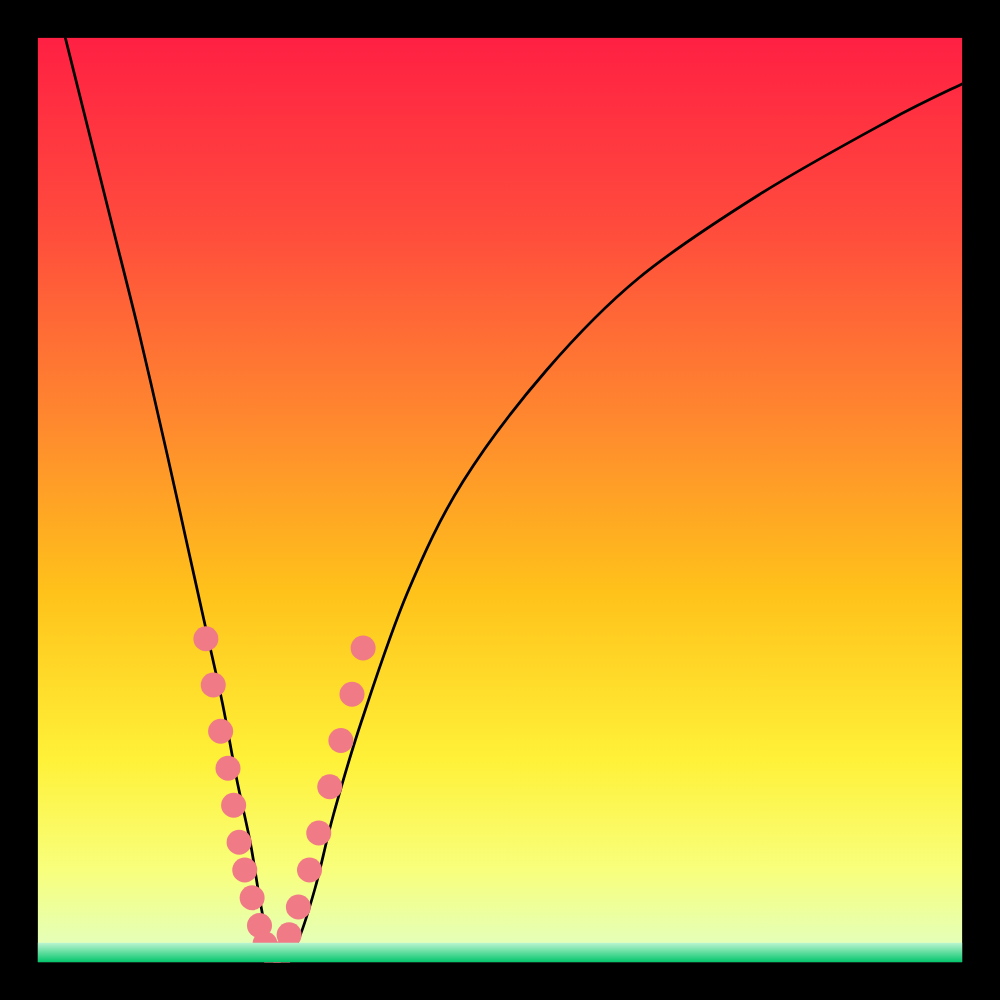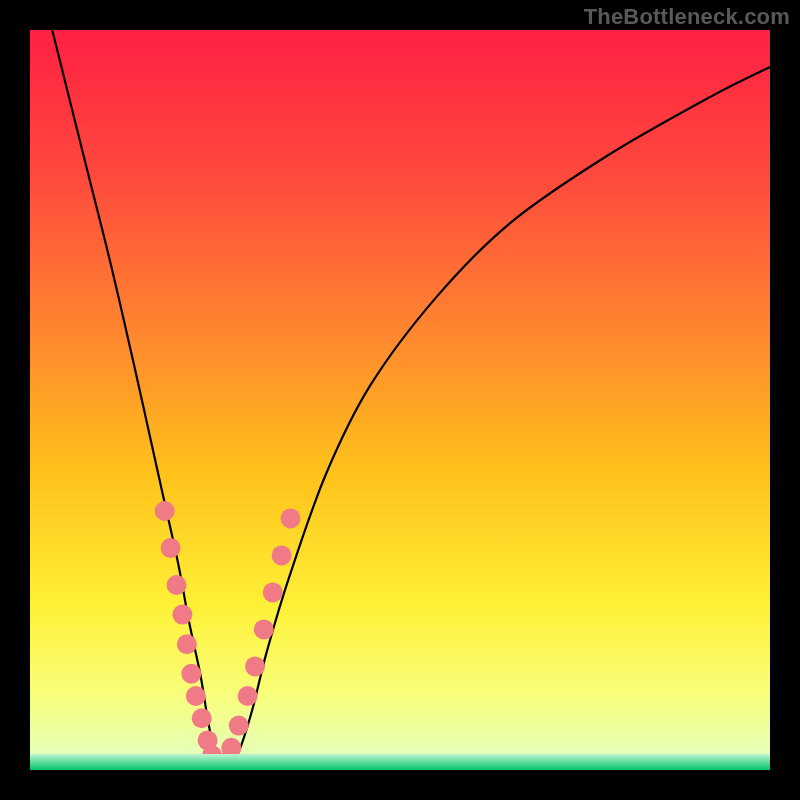--- a/index.html
+++ b/index.html
@@ -108,15 +108,14 @@
           <circle cx="260.5" cy="488.4" r="10" fill="#f07a86"></circle>
         </g>
     </svg>
 
     <svg class="green-strip-svg" style="position:absolute;left:0;bottom:0;width:740px;height:16px" viewBox="0 0 740 16" preserveAspectRatio="none">
       <rect x="0" y="0" width="740" height="16" fill="url(#green-grad)"></rect>
     </svg>
 
   </div>
 
-  <div class="watermark">TheBottleneck.com</div>
 
 </div>
 
 </body></html>

